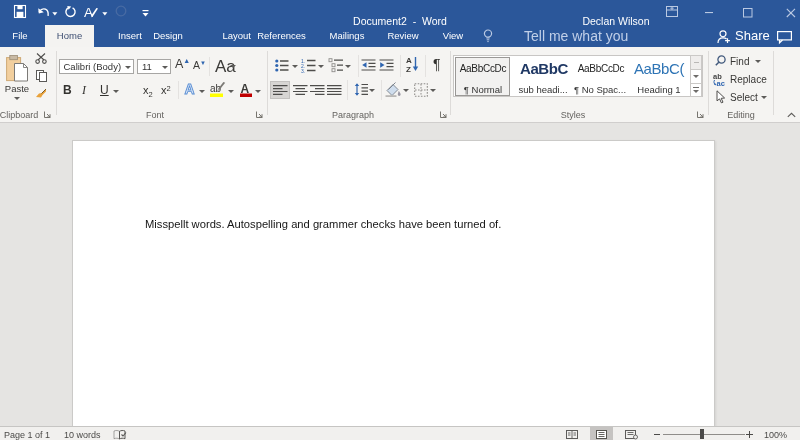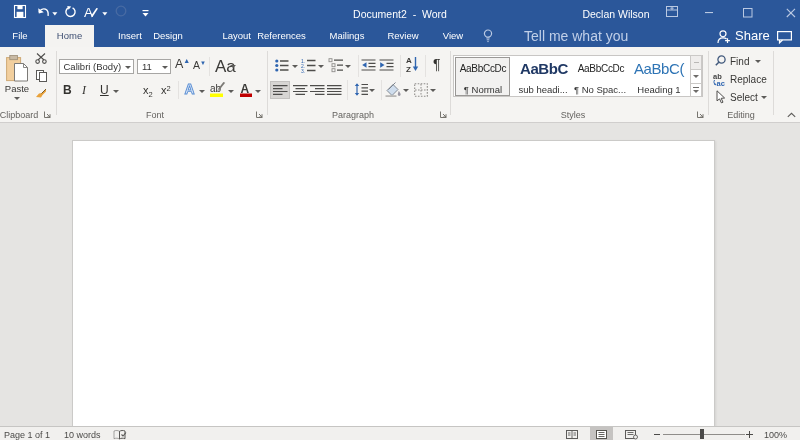--- a/index.html
+++ b/index.html
@@ -2,21 +2,21 @@
 <html><head>
 <meta charset="utf-8">
 <style>
   * { margin:0; padding:0; box-sizing:border-box; }
   html,body { width:800px; height:440px; overflow:hidden; }
   body { font-family:"Liberation Sans", sans-serif; position:relative; background:#e5e4e2; }
   .abs { position:absolute; }
   svg { position:absolute; overflow:visible; }
 
   #titlebar { left:0; top:0; width:800px; height:25px; background:#2b579a; }
-  #titlebar .t { position:absolute; color:#fff; font-size:10.5px; top:8px; }
+  #titlebar .t { position:absolute; color:#fff; font-size:10.5px; top:15px; }
   #tabrow { left:0; top:25px; width:800px; height:22px; background:#2b579a; }
   .tab { position:absolute; top:0; height:22px; color:#fff; font-size:9.5px; line-height:22px; text-align:center; }
   #hometab { background:#f4f3f1; color:#3e4f72; top:0; height:22px; line-height:21px; }
 
   #ribbon { left:0; top:47px; width:800px; height:76px; background:#f5f4f2; border-bottom:1px solid #d0cecd; }
   .gsep { position:absolute; top:4px; width:1px; height:64px; background:#dddbd9; }
   .glabel { position:absolute; top:63px; font-size:9px; color:#64625f; text-align:center; }
   .combo { position:absolute; background:#fff; border:1px solid #a7a6a4; font-size:9.5px; color:#333; }
   .dd { position:absolute; width:0; height:0; border-left:3px solid transparent; border-right:3px solid transparent; border-top:3.5px solid #5c5b59; }
   .rlbl { position:absolute; font-size:9.5px; color:#383735; }
@@ -339,20 +339,21 @@
   <div class="rlbl" style="left:730px;top:45px;font-size:10px;">Select</div>
   <div class="dd" style="left:761px;top:49px;"></div>
   <div class="glabel" style="left:721px;width:40px;">Editing</div>
   <svg style="left:786.5px;top:64.5px" width="9" height="6" viewBox="0 0 9 6">
     <path d="M0.8 4.8 L4.5 1.3 L8.2 4.8" fill="none" stroke="#5c5b59" stroke-width="1.1"></path>
   </svg>
 </div>
 
 <div class="abs" id="docarea">
   <div id="page"></div>
+  <div id="doctext">Misspellt words. Autospelling and grammer checks have been turned of.</div>
 </div>
 
 <div class="abs" id="statusbar">
   <div class="s" style="left:4px;">Page 1 of 1</div>
   <div class="s" style="left:64px;">10 words</div>
 
   <svg style="left:113px;top:2.5px" width="14" height="10" viewBox="0 0 14 10">
     <path d="M1 1 C3 0.2 5 0.4 6.5 1.3 L6.5 9 C5 8.1 3 7.9 1 8.7 Z" fill="none" stroke="#57565480" stroke-width="1" stroke-opacity="1" stroke-linejoin="round"></path>
     <path d="M12 1 C10 0.2 8 0.4 6.5 1.3 L6.5 9 C8 8.1 10 7.9 12 8.7 Z" fill="none" stroke="#575654" stroke-width="1" stroke-linejoin="round"></path>
     <path d="M8.5 4.5 L10 6 L13 2.5" fill="none" stroke="#575654" stroke-width="1.1"></path>

